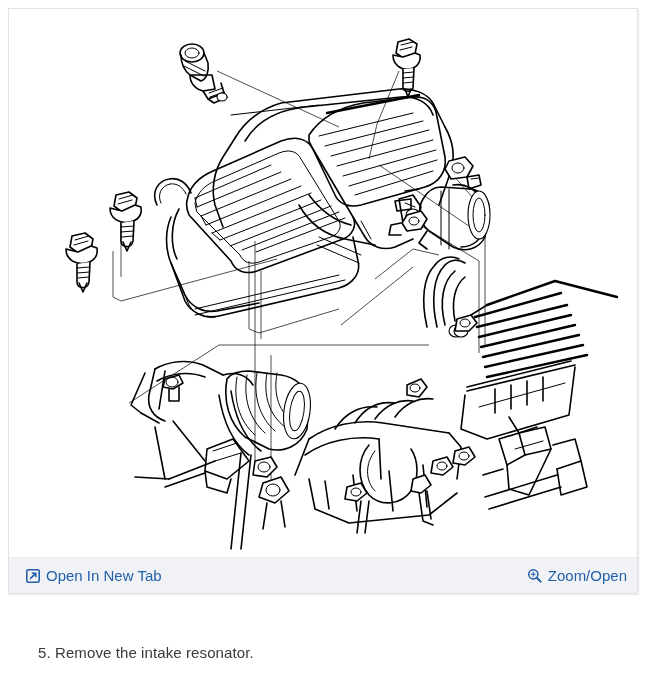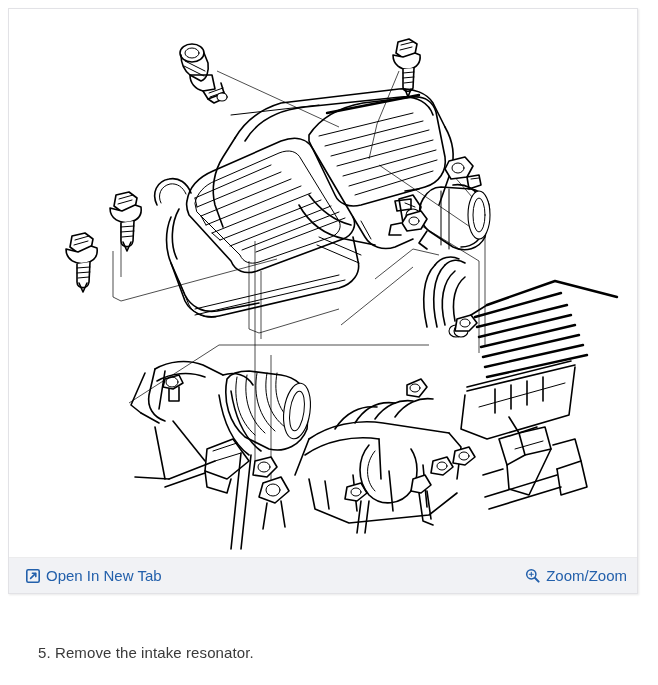--- a/index.html
+++ b/index.html
@@ -414,19 +414,19 @@
     </a>
 
     <a class="tool-link" href="#">
       <span class="ico">
         <svg width="15" height="15" viewBox="0 0 15 15" xmlns="http://www.w3.org/2000/svg">
           <circle cx="6.3" cy="6.3" r="4.6" fill="none" stroke="#2360ab" stroke-width="1.5"></circle>
           <path d="M9.8 9.8 L13.6 13.6" stroke="#2360ab" stroke-width="2" stroke-linecap="round"></path>
           <path d="M6.3 4.3 L6.3 8.3 M4.3 6.3 L8.3 6.3" stroke="#2360ab" stroke-width="1.1" stroke-linecap="round"></path>
         </svg>
       </span>
-      <span>Zoom/Zoom</span>
+      <span>Zoom/Open</span>
     </a>
 
   </div>
 </div>
 
 <div class="step-caption">5. Remove the intake resonator.</div>
 
 </body></html>

